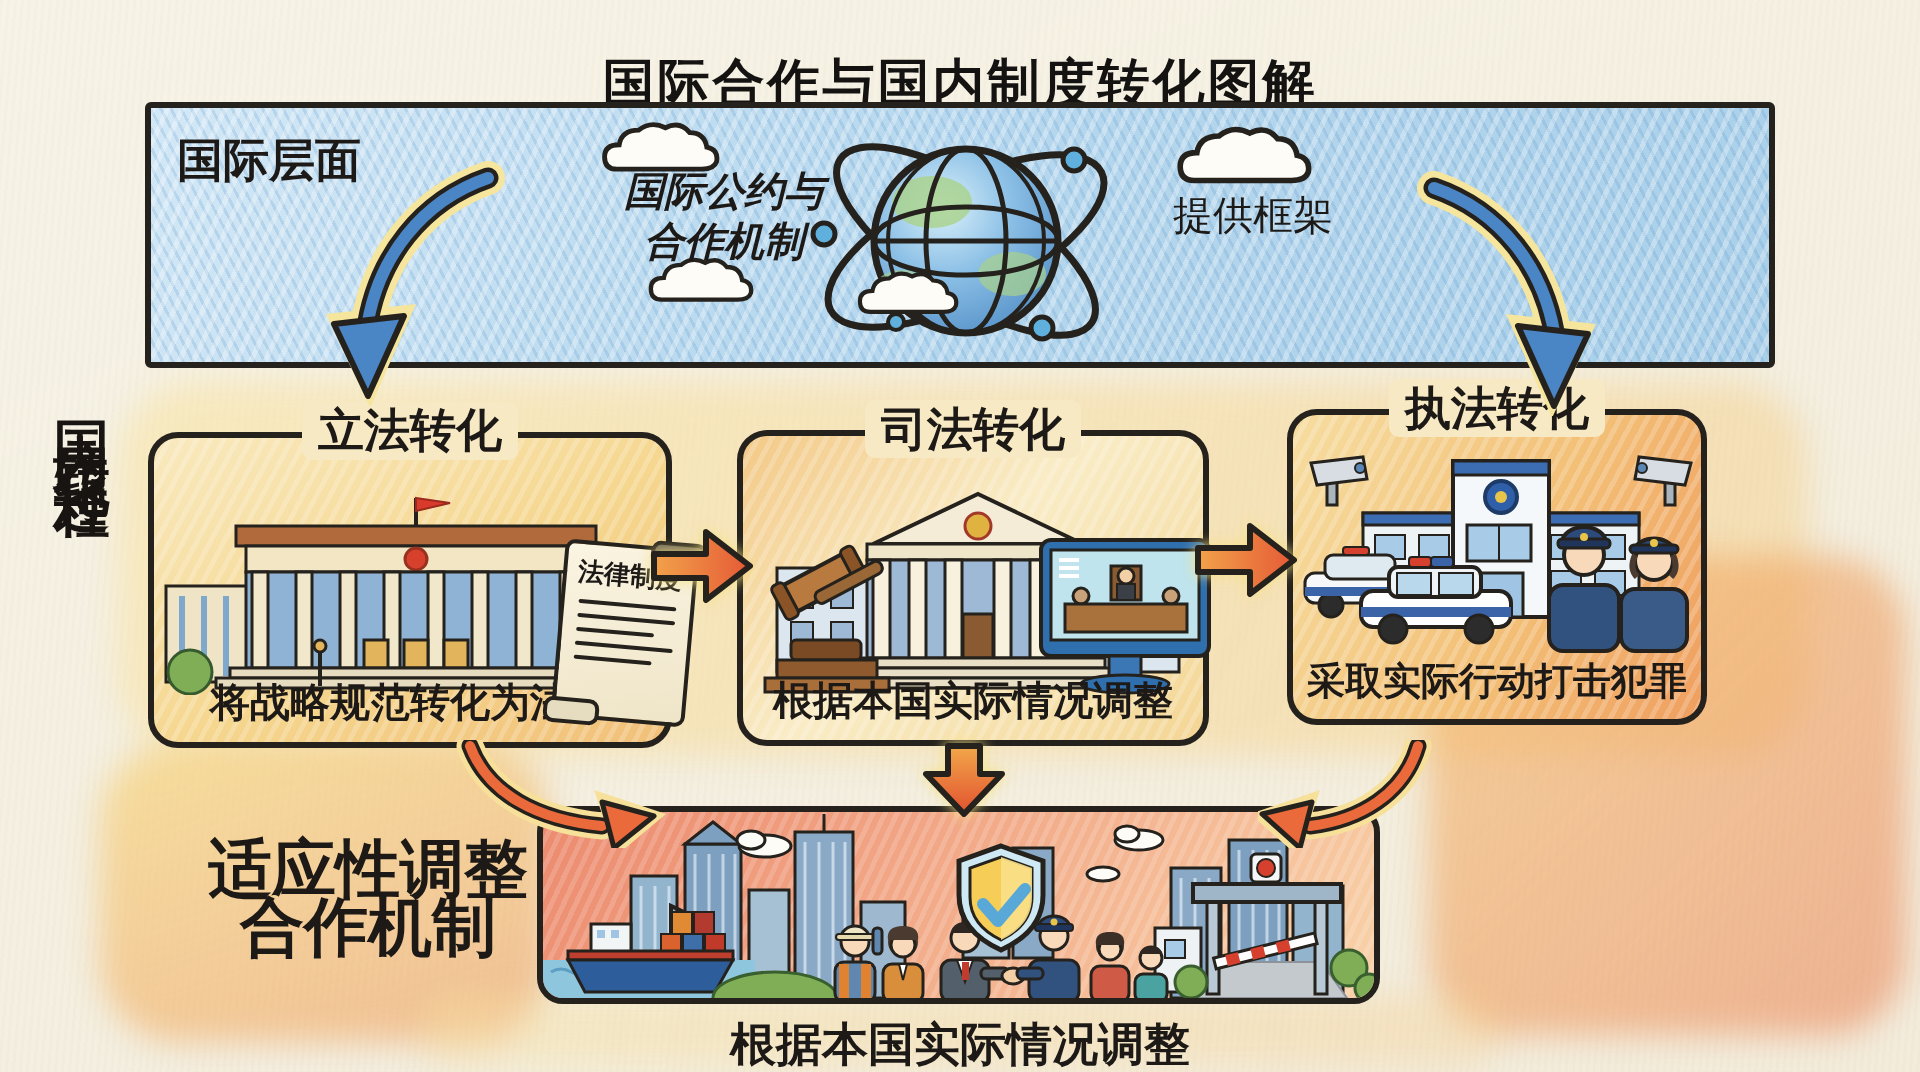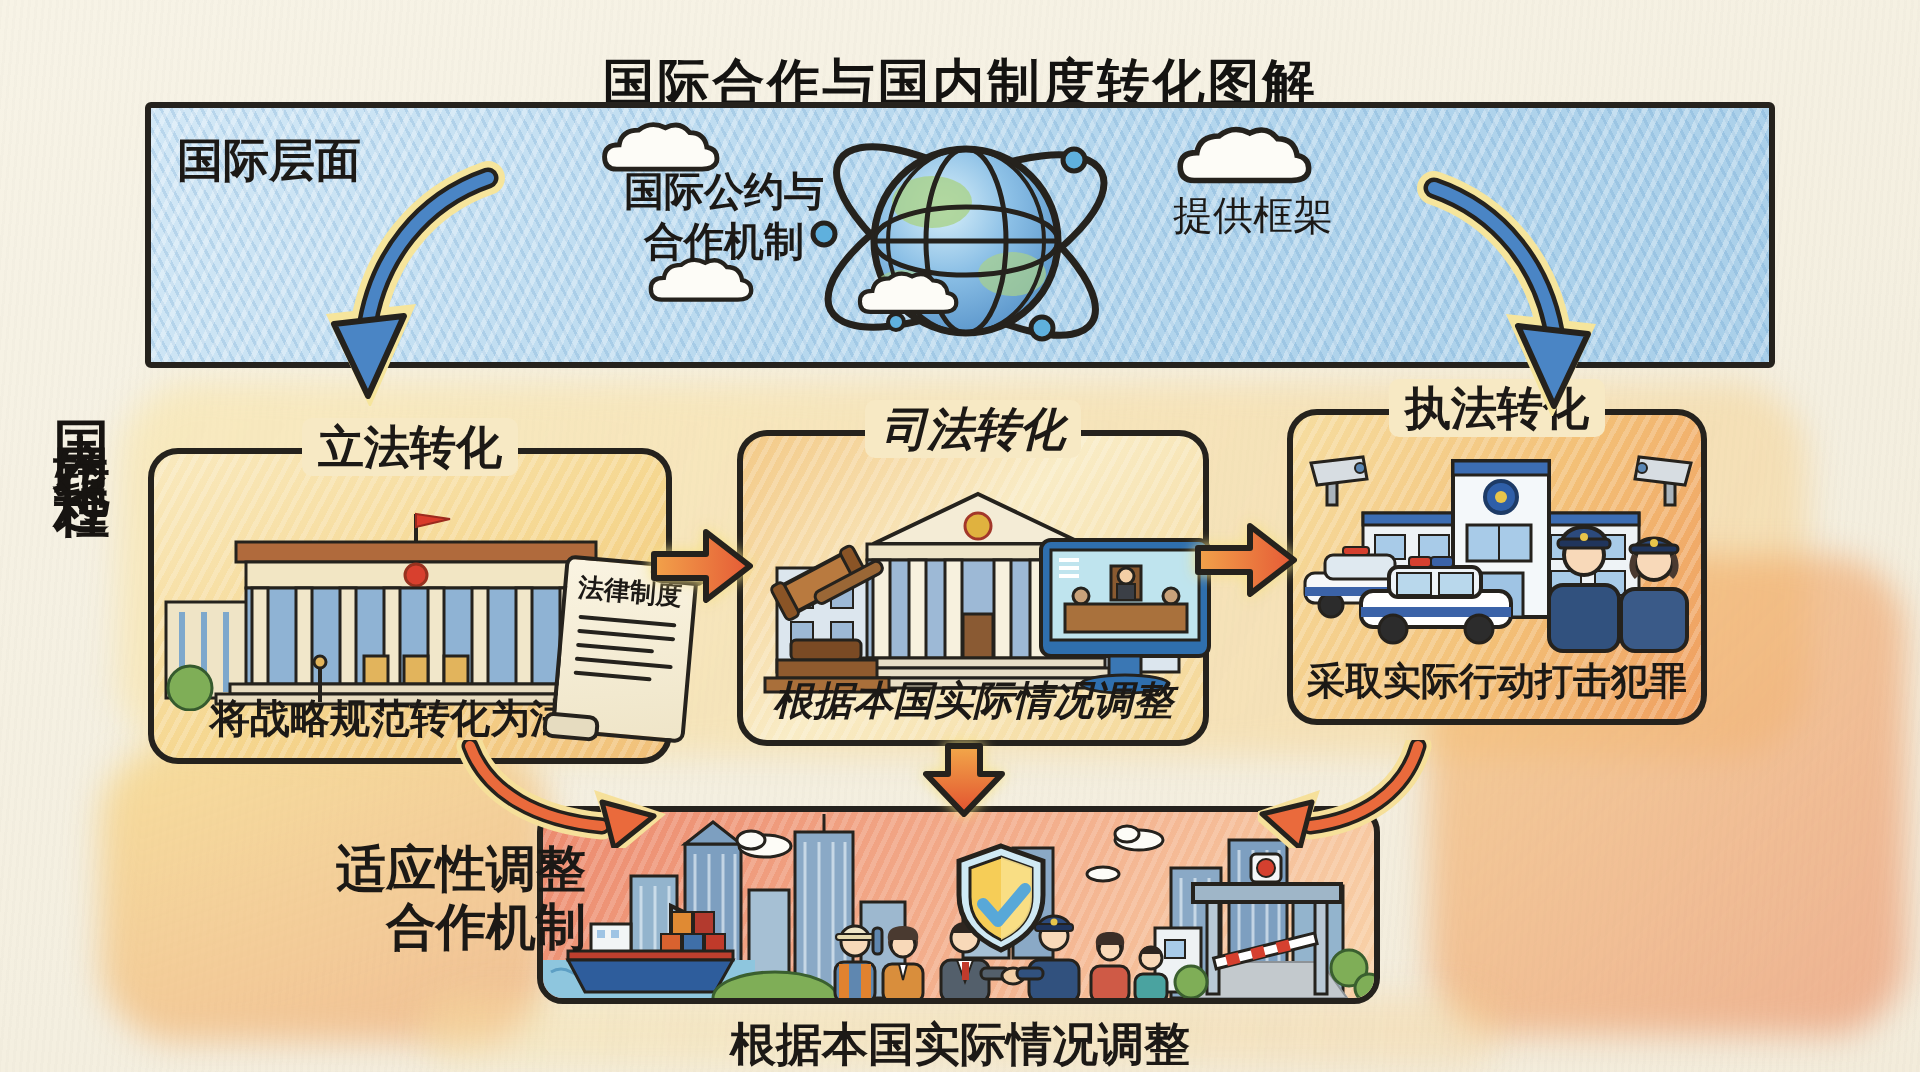--- a/index.html
+++ b/index.html
@@ -24,42 +24,42 @@
     font-size:52px;font-weight:700;letter-spacing:3px;color:#141311;}
 
   .intl-box{position:absolute;left:145px;top:102px;width:1630px;height:266px;
     border:6px solid #25221d;border-radius:6px;box-sizing:border-box;
     background:
       repeating-linear-gradient(115deg, rgba(255,255,255,.3) 0 5px, rgba(255,255,255,0) 5px 13px),
       repeating-linear-gradient(62deg, rgba(92,150,200,.22) 0 3px, rgba(0,0,0,0) 3px 9px),
       linear-gradient(125deg,#d3e8f6 0%,#b7d8ee 45%,#a9cfe9 100%);}
   .intl-label{position:absolute;left:26px;top:22px;font-size:46px;font-weight:700;}
   .conv-text{position:absolute;left:418px;top:58px;width:310px;text-align:center;
-    font-size:40px;line-height:50px;font-weight:700;}
+    font-size:40px;line-height:50px;font-weight:700;font-style:italic;}
   .framework-text{position:absolute;left:972px;top:80px;width:260px;text-align:center;
     font-size:40px;font-weight:400;}
   .globe-svg{position:absolute;left:655px;top:8px;width:320px;height:250px;}
   .cloud{position:absolute;}
 
   .arrow-svg{position:absolute;z-index:3;}
   .glow{filter:drop-shadow(0 0 7px rgba(247,226,133,.95));}
 
   .side-label{position:absolute;left:44px;top:376px;height:420px;
     writing-mode:vertical-rl;text-orientation:upright;letter-spacing:14px;
     font-size:56px;font-weight:700;color:#171411;z-index:2;}
 
   .stage{position:absolute;border:6px solid #25221d;border-radius:30px;box-sizing:border-box;z-index:1;}
-  .stage.s1{left:148px;top:448px;width:524px;height:316px;
+  .stage.s1{left:148px;top:432px;width:524px;height:316px;
     background:
       repeating-linear-gradient(118deg, rgba(255,255,255,.2) 0 5px, rgba(255,255,255,0) 5px 12px),
-      linear-gradient(150deg,#f9e9be 0%,#f5d68e 55%,#f1c079 100%);}
+      linear-gradient(150deg,#f9e9be 0%,#f5d68e 55%,#f1c079 100%); font-family: Liberation Serif, serif;}
   .stage.s2{left:737px;top:430px;width:472px;height:316px;
     background:
       repeating-linear-gradient(118deg, rgba(255,255,255,.2) 0 5px, rgba(255,255,255,0) 5px 12px),
-      linear-gradient(135deg,#f3c987 0%,#f9ecc6 45%,#f4d695 100%); font-style: italic;}
+      linear-gradient(135deg,#f3c987 0%,#f9ecc6 45%,#f4d695 100%);}
   .stage.s3{left:1287px;top:409px;width:420px;height:316px;
     background:
       repeating-linear-gradient(118deg, rgba(255,255,255,.2) 0 5px, rgba(255,255,255,0) 5px 12px),
       linear-gradient(115deg,#f6dda0 0%,#f3c077 55%,#ef9f60 100%);}
   .stage-title{position:absolute;top:-36px;left:50%;transform:translateX(-50%);
     font-size:46px;font-weight:700;background:#f7e9c4;padding:0 16px;line-height:58px;
     border-radius:10px;white-space:nowrap;z-index:4;}
   .stage-caption{position:absolute;left:0;right:0;bottom:12px;text-align:center;
     font-size:40px;font-weight:700;white-space:nowrap;}
   .stage-art{position:absolute;}
@@ -73,22 +73,22 @@
     background:#e6dcc0;border:4px solid #25221d;border-radius:10px;}
   .scroll-label{margin-top:10px;text-align:center;font-size:26px;font-weight:700;}
   .scroll .rule{height:4px;background:#25221d;border-radius:2px;margin:10px 14px 0 14px;}
   .scroll .rule.short{margin-right:34px;}
 
   .action-box{position:absolute;left:537px;top:806px;width:843px;height:198px;
     border:6px solid #25221d;border-radius:26px;box-sizing:border-box;overflow:hidden;z-index:1;
     background:
       repeating-linear-gradient(115deg, rgba(255,255,255,.16) 0 5px, rgba(255,255,255,0) 5px 11px),
       linear-gradient(130deg,#ec8a6e 0%,#f2a988 45%,#f8cfa6 95%);}
-  .adapt-label{position:absolute;left:150px;top:840px;width:436px;text-align:right;
-    font-size:50px;line-height:58px;font-weight:700;z-index:2;}
+  .adapt-label{position:absolute;left:150px;top:840px;width:436px;text-align:center;
+    font-size:64px;line-height:58px;font-weight:700;z-index:2;}
   .bottom-caption{position:absolute;left:0;top:1014px;width:100%;text-align:center;
     font-size:46px;font-weight:700;z-index:2;}
 </style>
 </head>
 <body>
 
 <div class="canvas">
 
   <div class="wash mid"></div>
   <div class="wash lb"></div>

